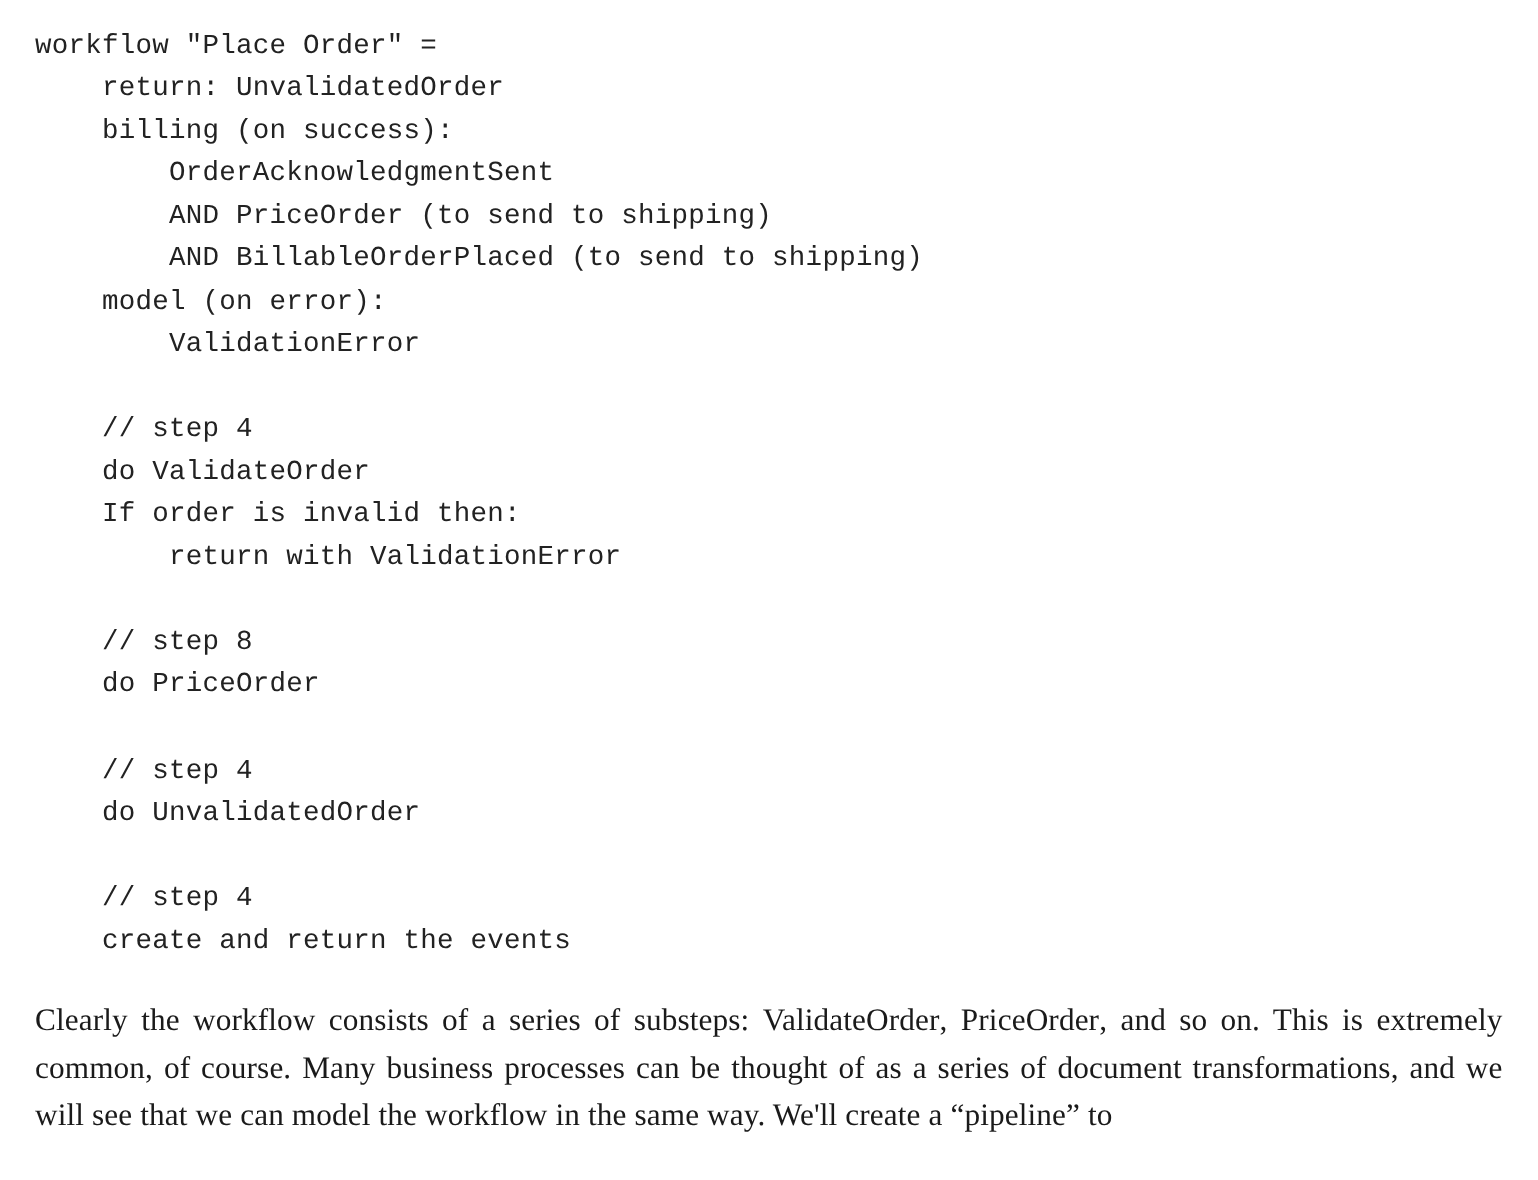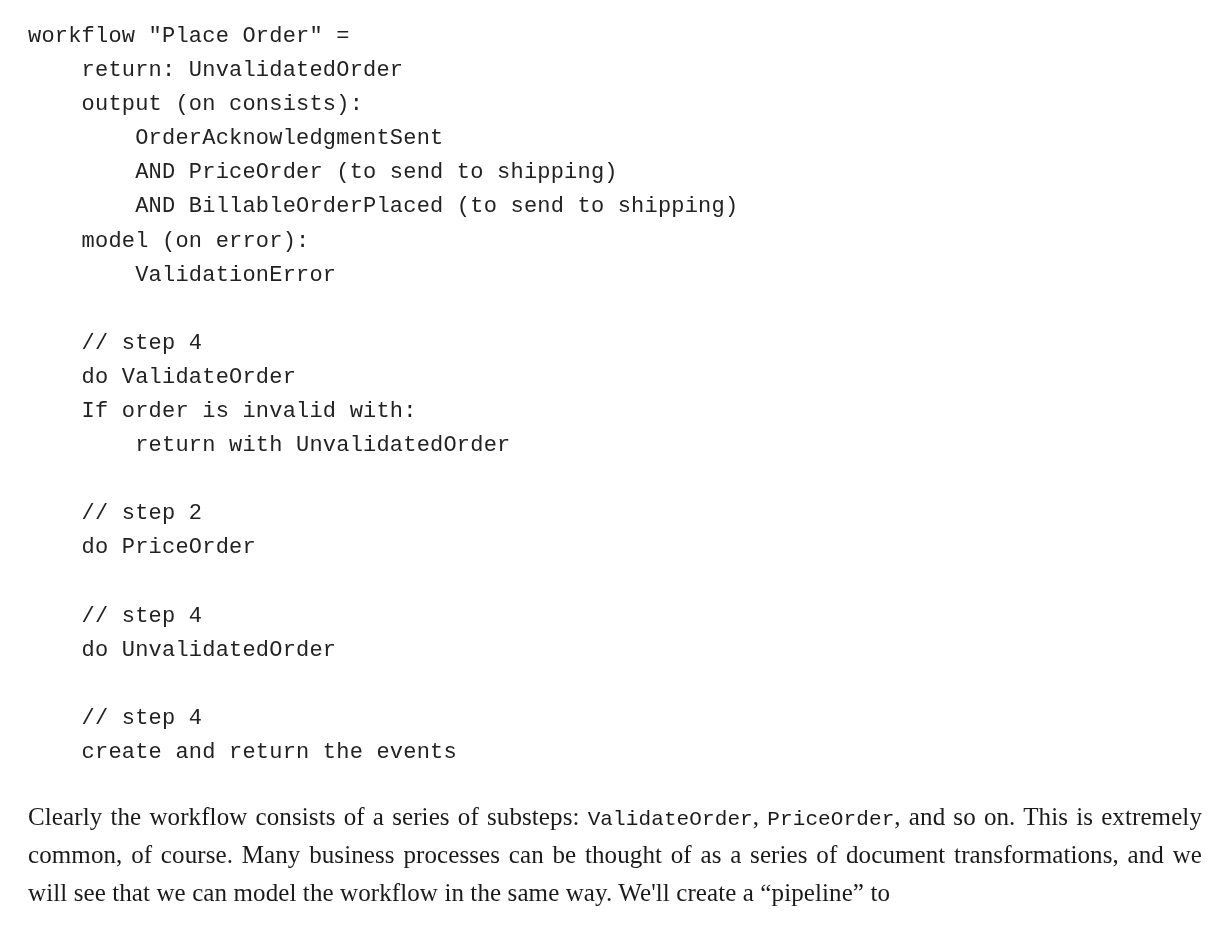--- a/index.html
+++ b/index.html
@@ -25,42 +25,42 @@
     }
     .prose {
       font-family: 'Bookerly', 'Georgia', 'Palatino Linotype', 'Book Antiqua', serif;
       font-size: 25px;
       line-height: 1.52;
       color: #1a1a1a;
       text-align: justify;
       letter-spacing: 0.1px;
     }
     .inline-code {
-      font-family: Liberation Mono, monospace;
-      font-size: 21px;
+      font-family: Liberation Serif, serif;
+      font-size: 25px;
     }
   </style>
 </head>
 <body>
 
 <div class="code-block"><span>workflow "Place Order" =</span>
 <span>    return: UnvalidatedOrder</span>
-<span>    output (on consists):</span>
+<span>    billing (on success):</span>
 <span>        OrderAcknowledgmentSent</span>
 <span>        AND PriceOrder (to send to shipping)</span>
 <span>        AND BillableOrderPlaced (to send to shipping)</span>
 <span>    model (on error):</span>
 <span>        ValidationError</span>
 <span></span>
 <span>    // step 4</span>
 <span>    do ValidateOrder</span>
-<span>    If order is invalid with:</span>
-<span>        return with UnvalidatedOrder</span>
+<span>    If order is invalid then:</span>
+<span>        return with ValidationError</span>
 <span></span>
-<span>    // step 2</span>
+<span>    // step 8</span>
 <span>    do PriceOrder</span>
 <span></span>
 <span>    // step 4</span>
 <span>    do UnvalidatedOrder</span>
 <span></span>
 <span>    // step 4</span>
 <span>    create and return the events</span></div>
 
 <p class="prose"><span>Clearly the workflow consists of a series of substeps: </span><span class="inline-code">ValidateOrder</span><span>, </span><span class="inline-code">PriceOrder</span><span>, and so on. This is extremely common, of course. Many business processes can be thought of as a series of document transformations, and we will see that we can model the workflow in the same way. We'll create a “pipeline” to</span></p>
 

